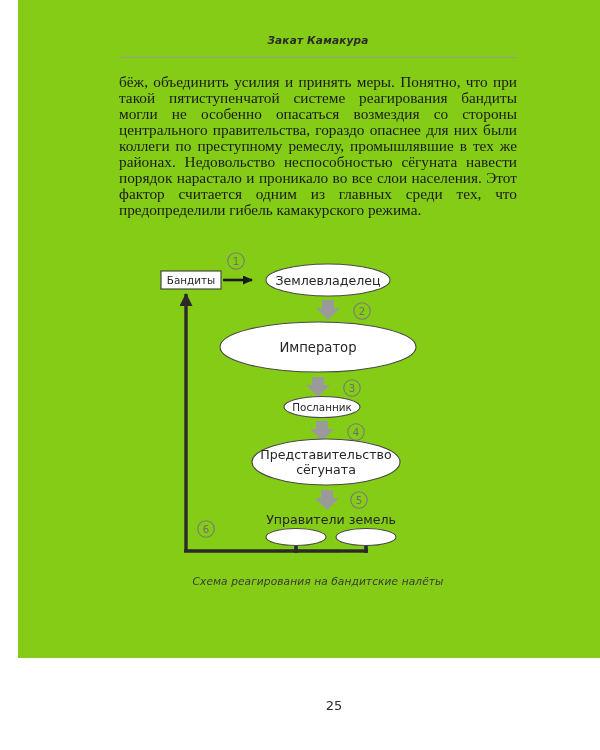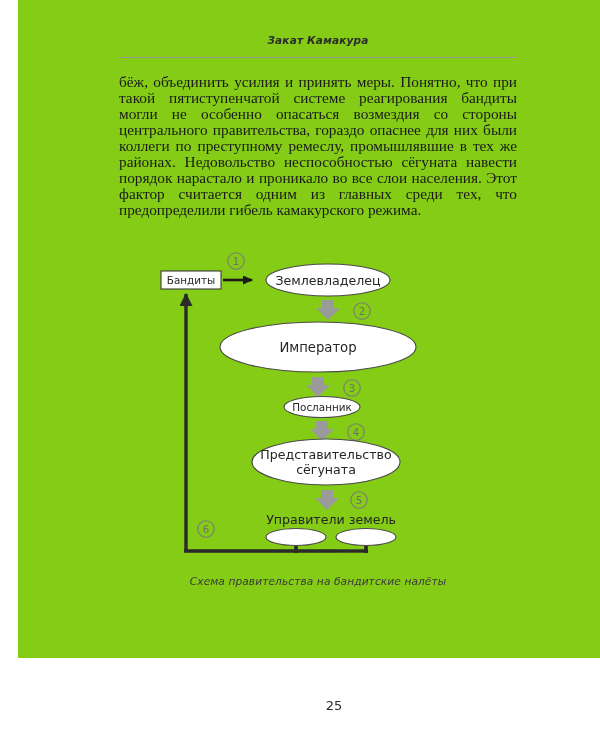--- a/index.html
+++ b/index.html
@@ -211,17 +211,17 @@
       </g>
 
       <g>
         <circle cx="188" cy="279" r="8.2" fill="none" stroke="#7a7a7a" stroke-width="1.1"></circle>
         <text class="num-label" x="188" y="282.6">6</text>
       </g>
 
     </svg>
   </div>
 
-  <div class="fig-caption">Схема правительства на бандитские налёты</div>
+  <div class="fig-caption">Схема реагирования на бандитские налёты</div>
 
   <div class="folio">25</div>
 
 </div>
 
 </body></html>

